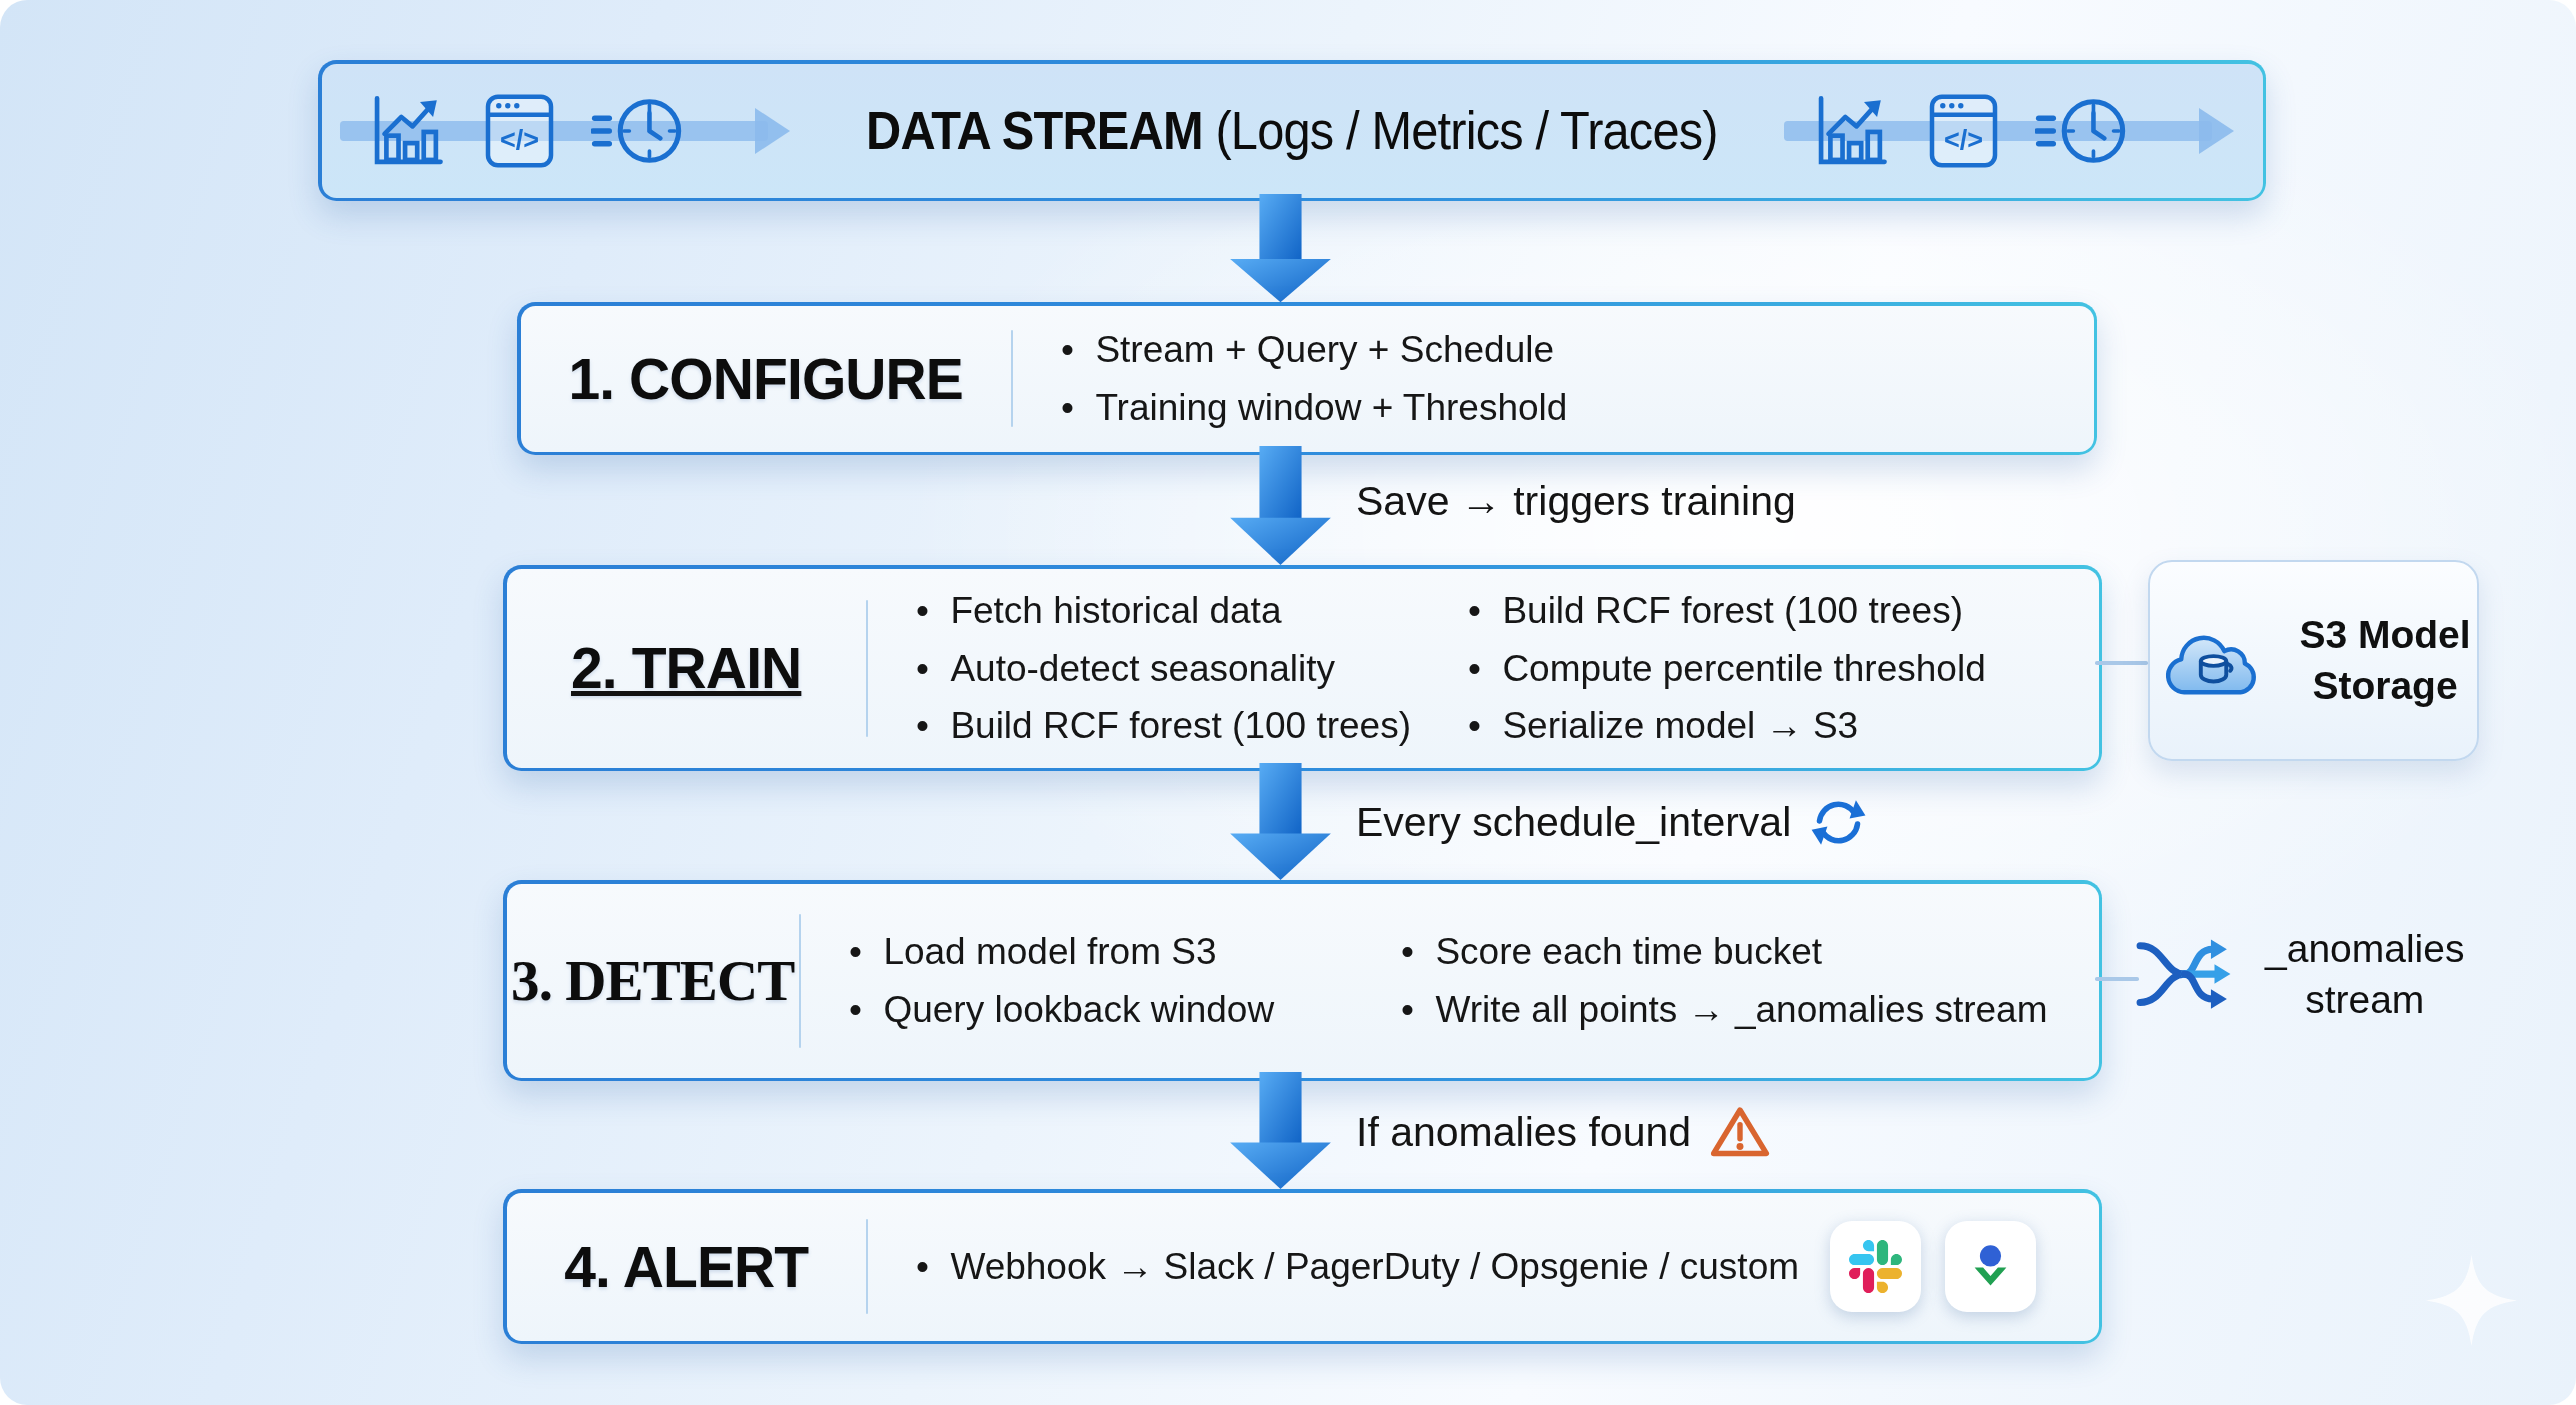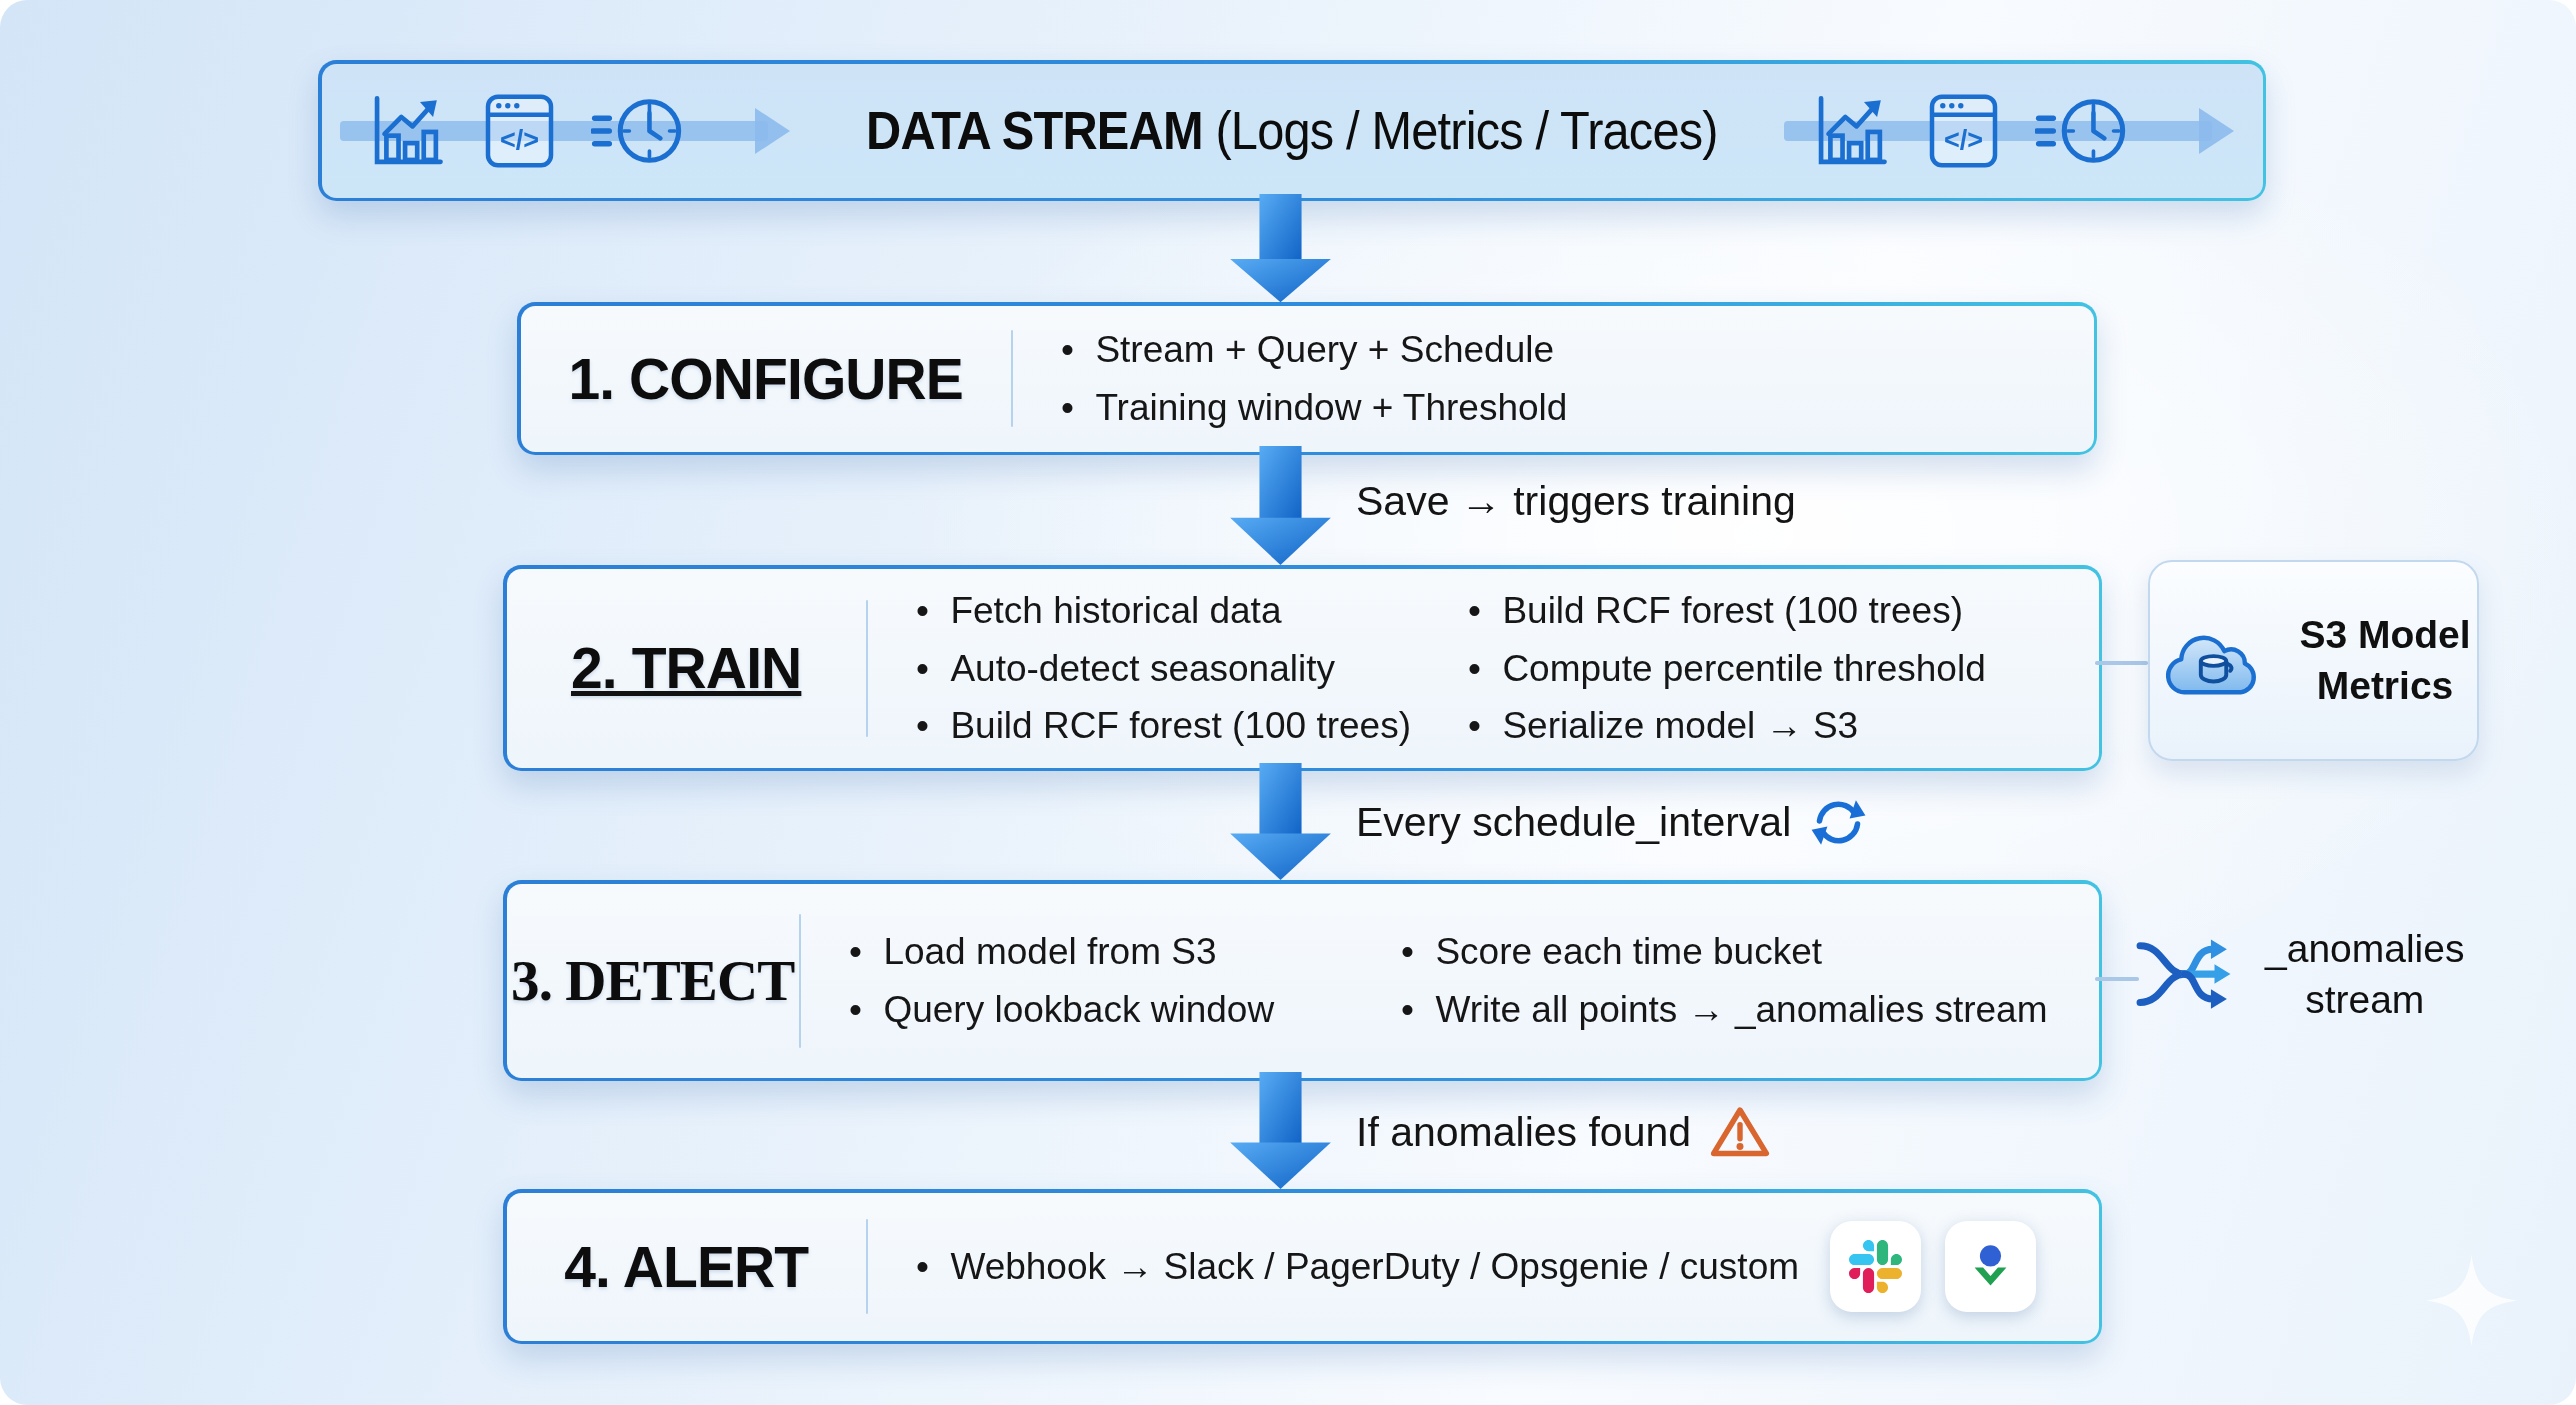--- a/index.html
+++ b/index.html
@@ -201,21 +201,21 @@
     <svg width="119" height="93" viewBox="0 0 120 95">
       <path d="M28 80 a17 17 0 0 1 -3 -33.6 a23 23 0 0 1 44 -8.4 a14 14 0 0 1 21 12.5 a15.5 15.5 0 0 1 -4.5 29.5 z" fill="url(#gradCloud)" stroke="#1a6fd0" stroke-width="4.5" stroke-linejoin="round"></path>
       <g>
         <path d="M45 48 v14 c0 4 6 7 13 7 s13 -3 13 -7 v-14" fill="none" stroke="#0f4f9e" stroke-width="4"></path>
         <ellipse cx="58" cy="48" rx="13" ry="5" fill="#eaf3fc" stroke="#0f4f9e" stroke-width="4"></ellipse>
         <path d="M71 50 q8 4 4 8" fill="none" stroke="#0f4f9e" stroke-width="4" stroke-linecap="round"></path>
       </g>
     </svg>
     <div class="side-label">
       <div>S3 Model</div>
-      <div>Metrics</div>
+      <div>Storage</div>
     </div>
   </div>
 
   <svg class="down-arrow" style="left:1221px;top:763px;height:119px;" viewBox="0 0 130 125" preserveAspectRatio="none">
     <rect x="42" y="0" width="46" height="78" fill="url(#gradArrow)"></rect>
     <polygon points="10,74 120,74 65,123" fill="url(#gradArrow)"></polygon>
   </svg>
   <div class="flow-label" style="left:1356px;top:794px;">
     <span>Every schedule_interval</span>
     <svg width="57" height="57" viewBox="0 0 72 72">

